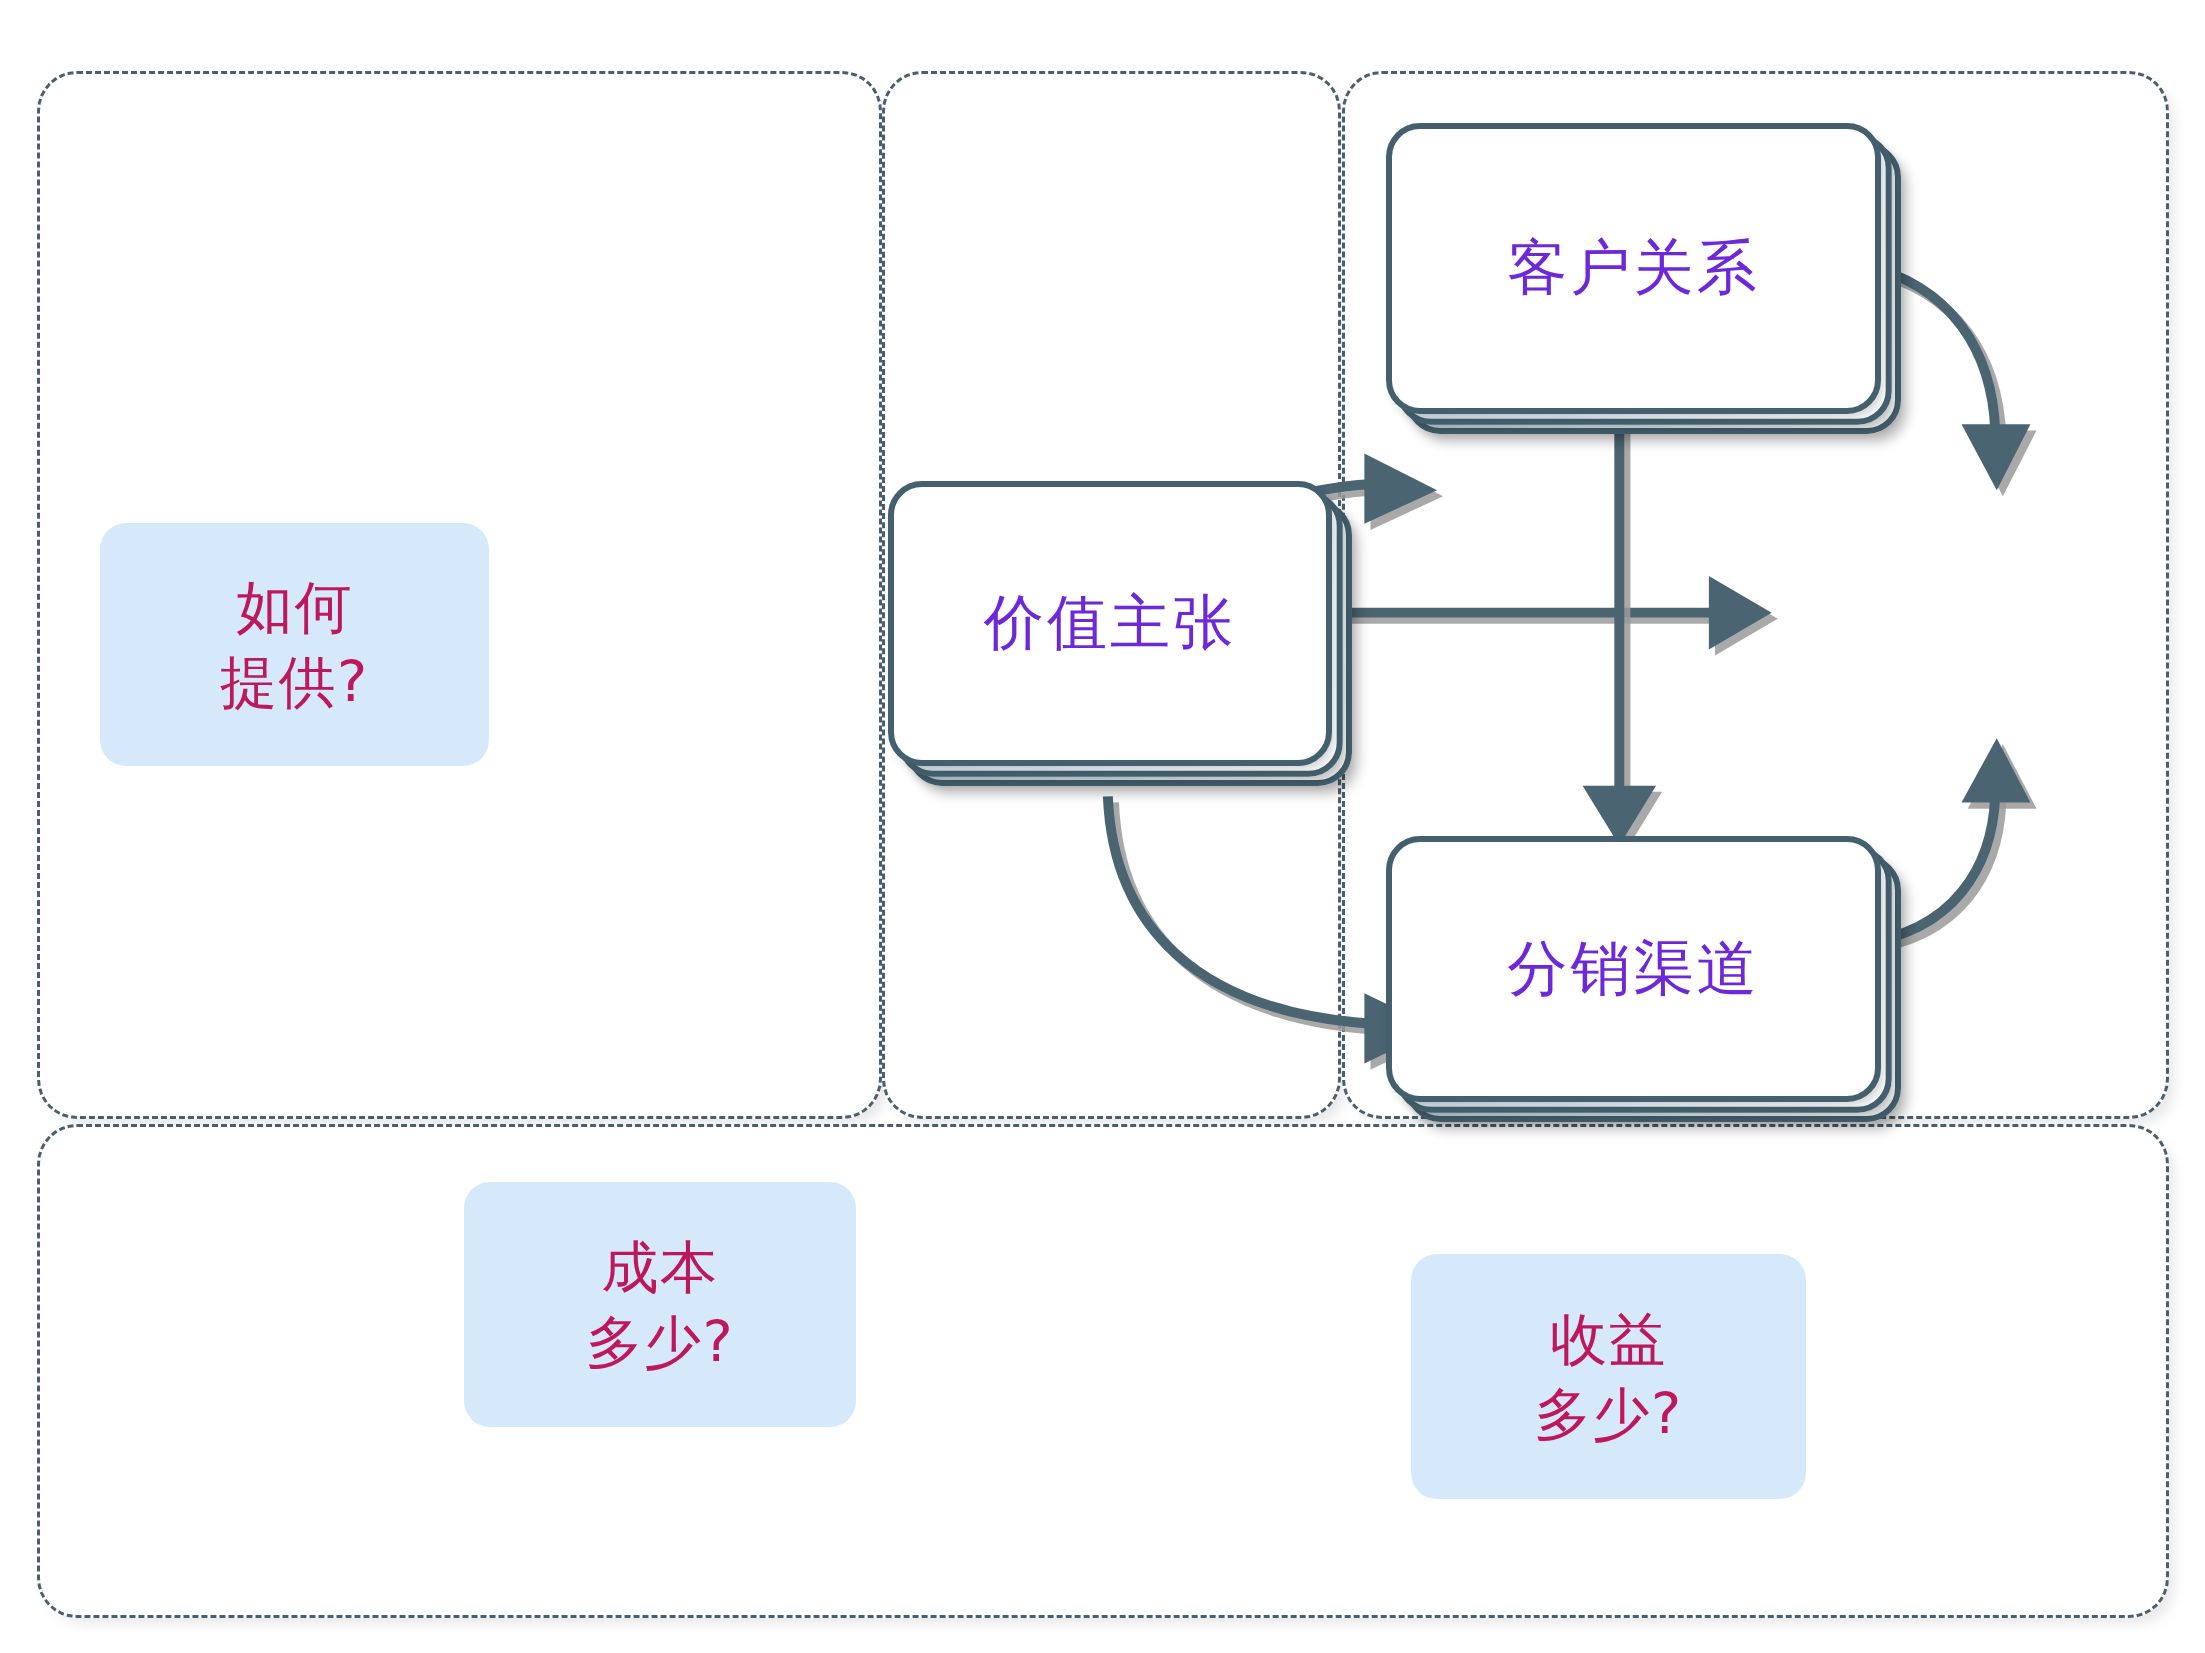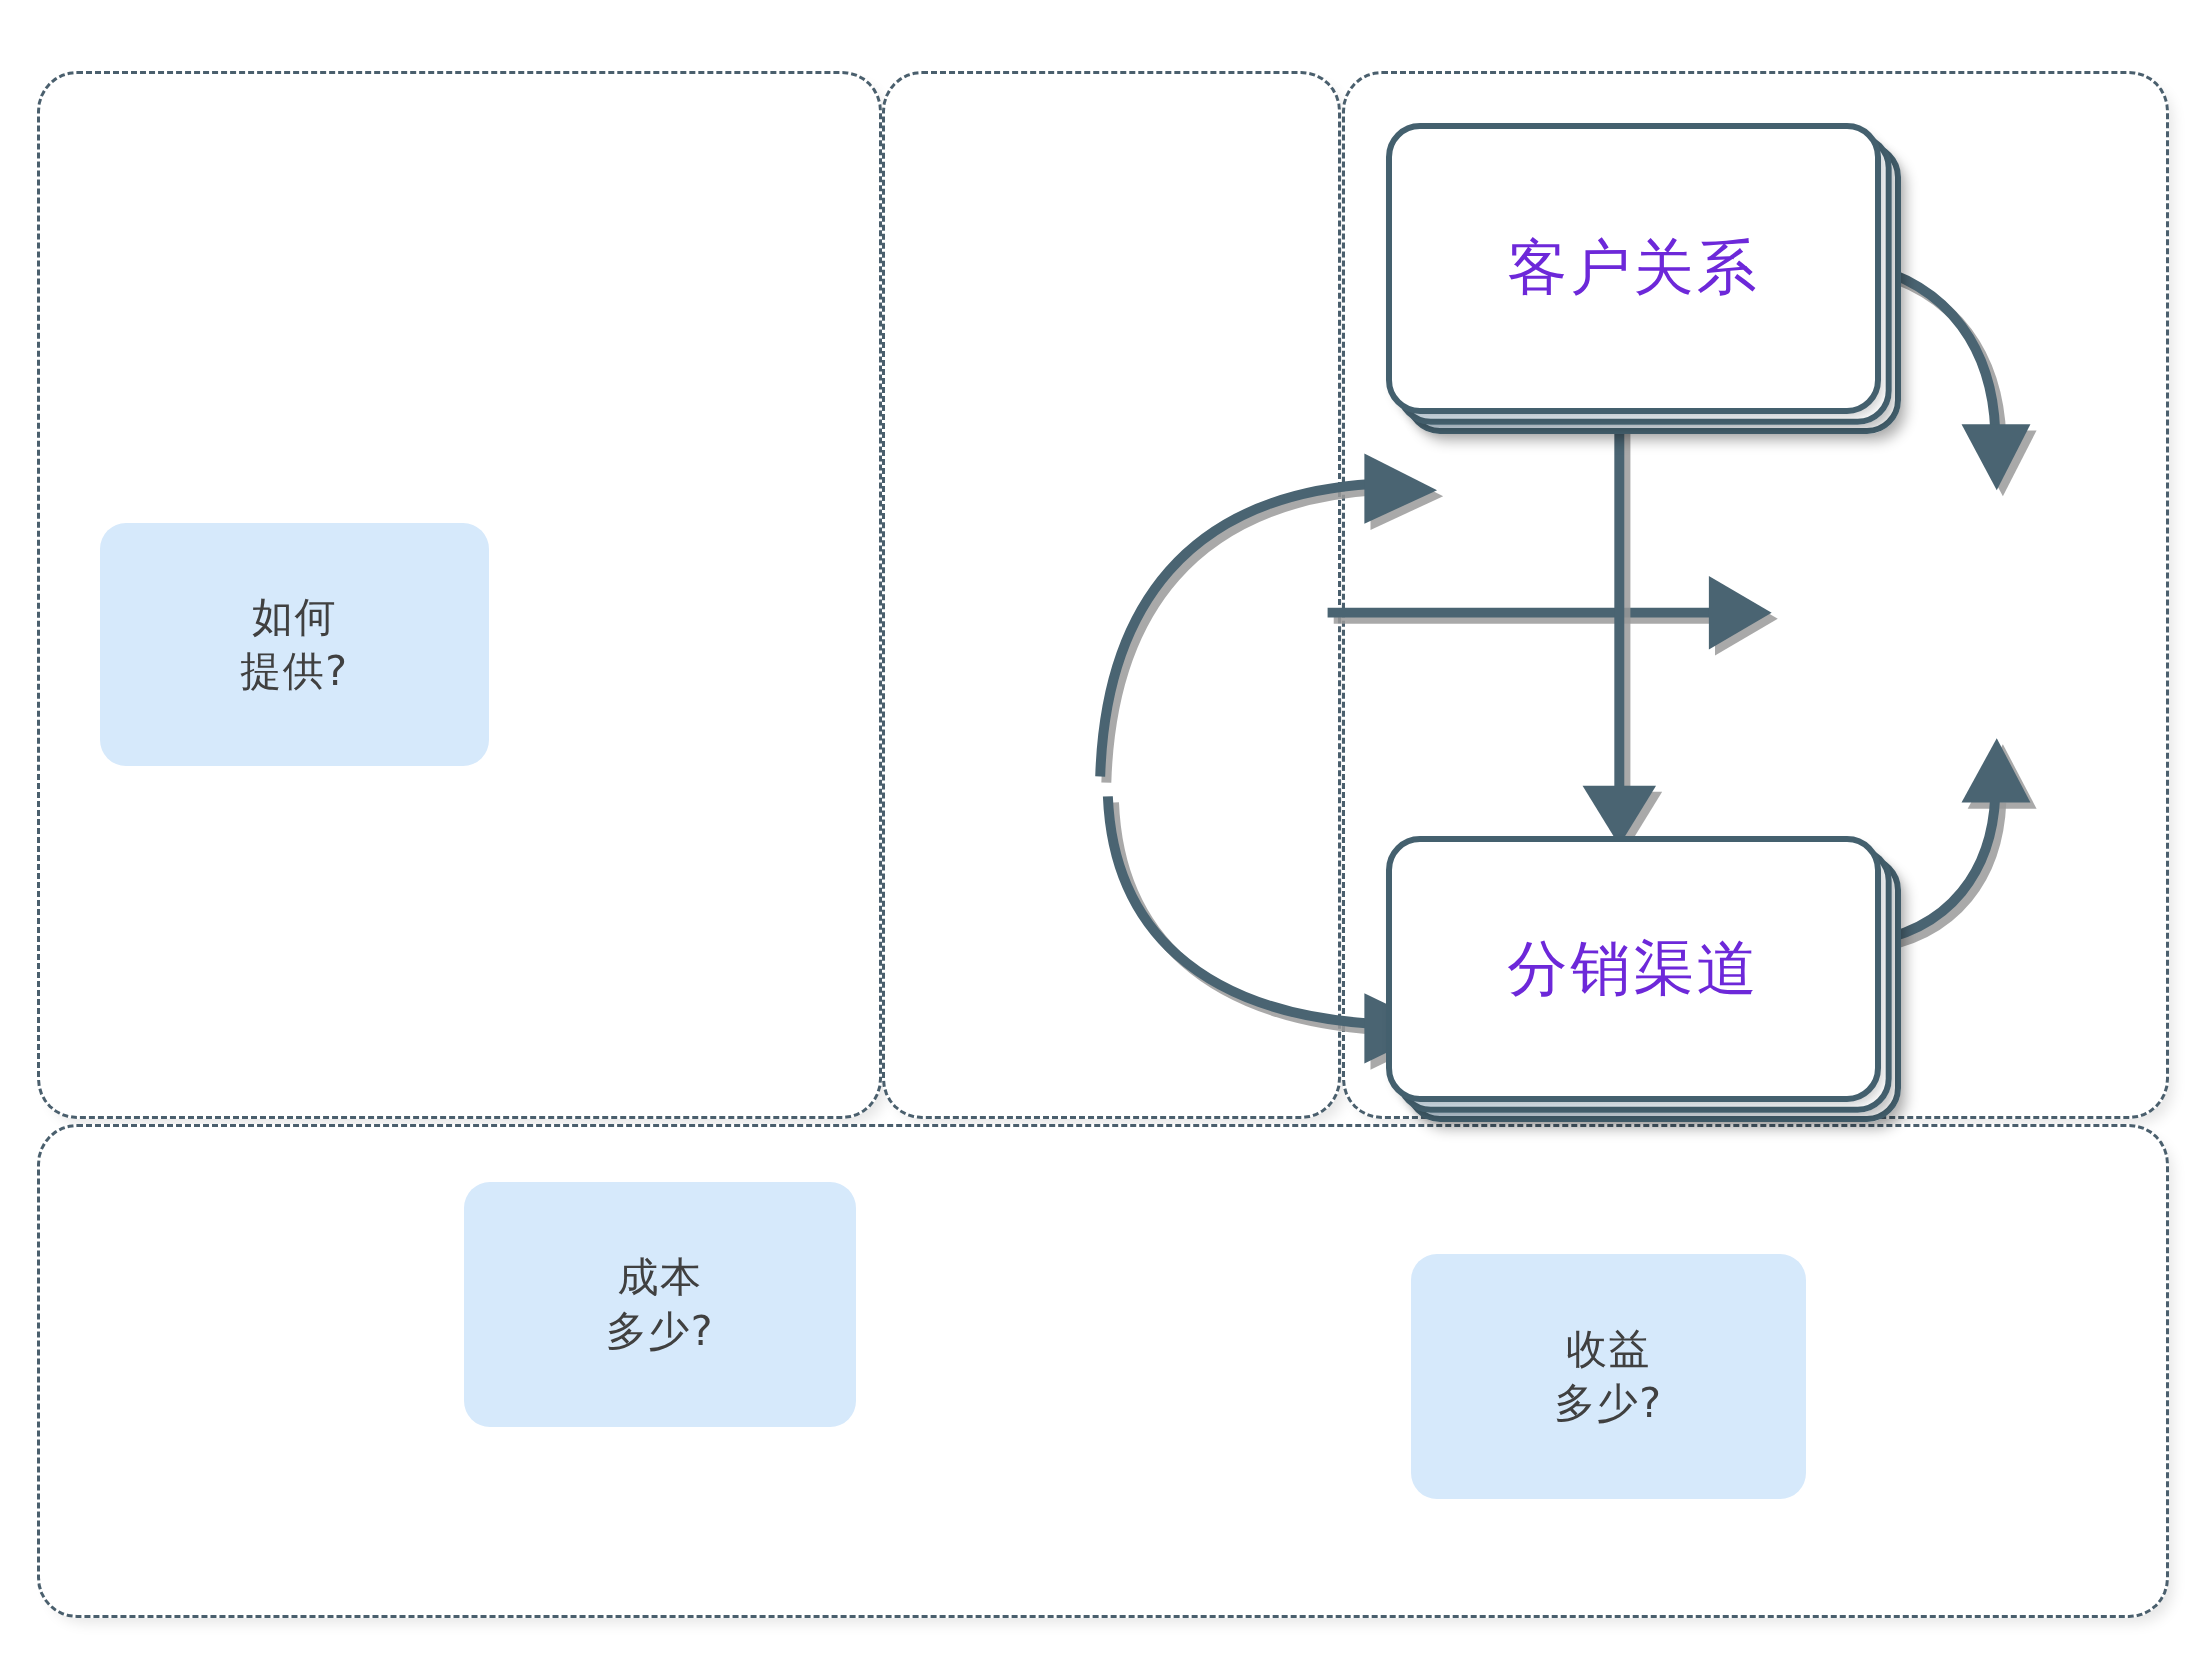--- a/index.html
+++ b/index.html
@@ -19,22 +19,22 @@
     box-sizing:border-box;
   }
 
   
   .qbox{
     position:absolute;
     background:#d6e9fb;
     border-radius:26px;
     display:flex;align-items:center;justify-content:center;
     text-align:center;
-    color:#404040;
-    font-size:41px;
+    color:#be185d;
+    font-size:57px;
     line-height:1.30;
     letter-spacing:1.5px;
     box-sizing:border-box;
     white-space:pre-line;
   }
 
   
   .node{position:absolute;}
   .node .card{
     position:absolute;left:0;top:0;width:100%;height:100%;
@@ -126,20 +126,26 @@
 
   <div class="qbox" style="left:100px;top:523px;width:389px;height:243px;">如何
 提供?</div>
 
   <div class="qbox" style="left:464px;top:1182px;width:392px;height:245px;">成本
 多少?</div>
 
   <div class="qbox" style="left:1411px;top:1254px;width:395px;height:245px;">收益
 多少?</div>
 
+  <div class="node" style="left:888px;top:481px;width:444px;height:285px;z-index:6;">
+    <div class="card stack3"></div>
+    <div class="card stack2"></div>
+    <div class="card stack1"></div>
+    <div class="label">价值主张</div>
+  </div>
 
   <div class="node" style="left:1386px;top:123px;width:495px;height:291px;z-index:6;">
     <div class="card stack3"></div>
     <div class="card stack2"></div>
     <div class="card stack1"></div>
     <div class="label">客户关系</div>
   </div>
 
 
   <div class="node" style="left:1386px;top:836px;width:495px;height:266px;z-index:6;">

